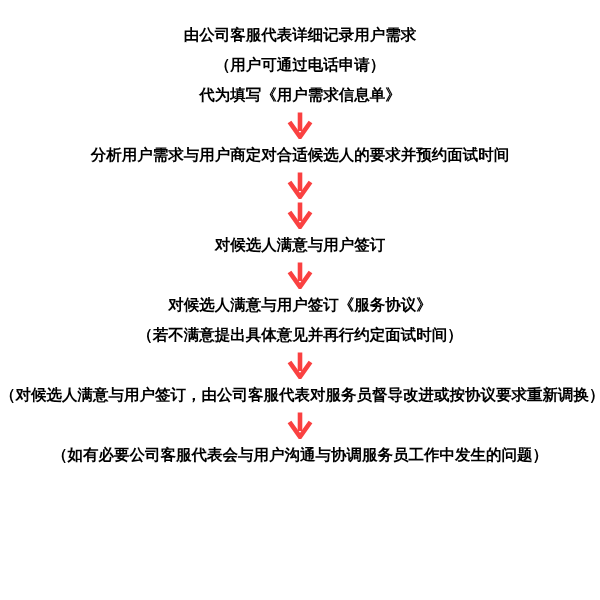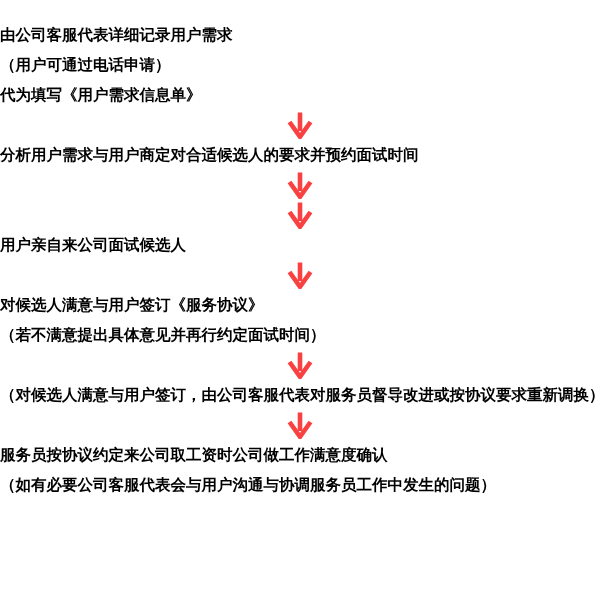--- a/index.html
+++ b/index.html
@@ -21,21 +21,21 @@
     display: flex;
     flex-direction: column;
     align-items: center;
   }
   .step {
     width: 100%;
   }
   .line {
     height: 30px;
     line-height: 30px;
-    text-align: left;
+    text-align: center;
     font-size: 15.5px;
     font-weight: bold;
     color: #000000;
     white-space: nowrap;
     letter-spacing: 0;
   }
   .arrow-row {
     height: 30px;
     display: flex;
     align-items: center;
@@ -82,21 +82,21 @@
   <div class="arrow-row">
     <svg width="26" height="27" viewBox="0 0 26 27">
       <g fill="none" stroke-width="4.6" stroke-linejoin="miter" stroke="#fa4141">
         <path d="M13 0.5 L13 19"></path>
         <path d="M2.5 10 L13 24.8 L23.5 10"></path>
       </g>
     </svg>
   </div>
 
   <div class="step">
-    <div class="line">用户亲自来公司面试候选人</div>
+    <div class="line">对候选人满意与用户签订</div>
   </div>
 
   <div class="arrow-row">
     <svg width="26" height="27" viewBox="0 0 26 27">
       <g fill="none" stroke-width="4.6" stroke-linejoin="miter" stroke="#fa4141">
         <path d="M13 0.5 L13 19"></path>
         <path d="M2.5 10 L13 24.8 L23.5 10"></path>
       </g>
     </svg>
   </div>
@@ -122,17 +122,16 @@
   <div class="arrow-row">
     <svg width="26" height="27" viewBox="0 0 26 27">
       <g fill="none" stroke-width="4.6" stroke-linejoin="miter" stroke="#fa4141">
         <path d="M13 0.5 L13 19"></path>
         <path d="M2.5 10 L13 24.8 L23.5 10"></path>
       </g>
     </svg>
   </div>
 
   <div class="step">
-    <div class="line">服务员按协议约定来公司取工资时公司做工作满意度确认</div>
     <div class="line">（如有必要公司客服代表会与用户沟通与协调服务员工作中发生的问题）</div>
   </div>
 
 </div>
 
 </body></html>

